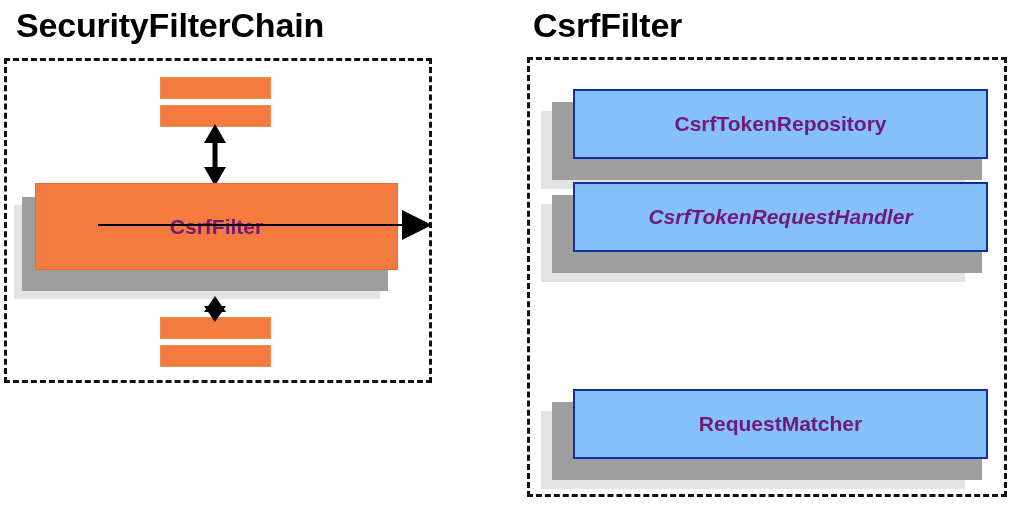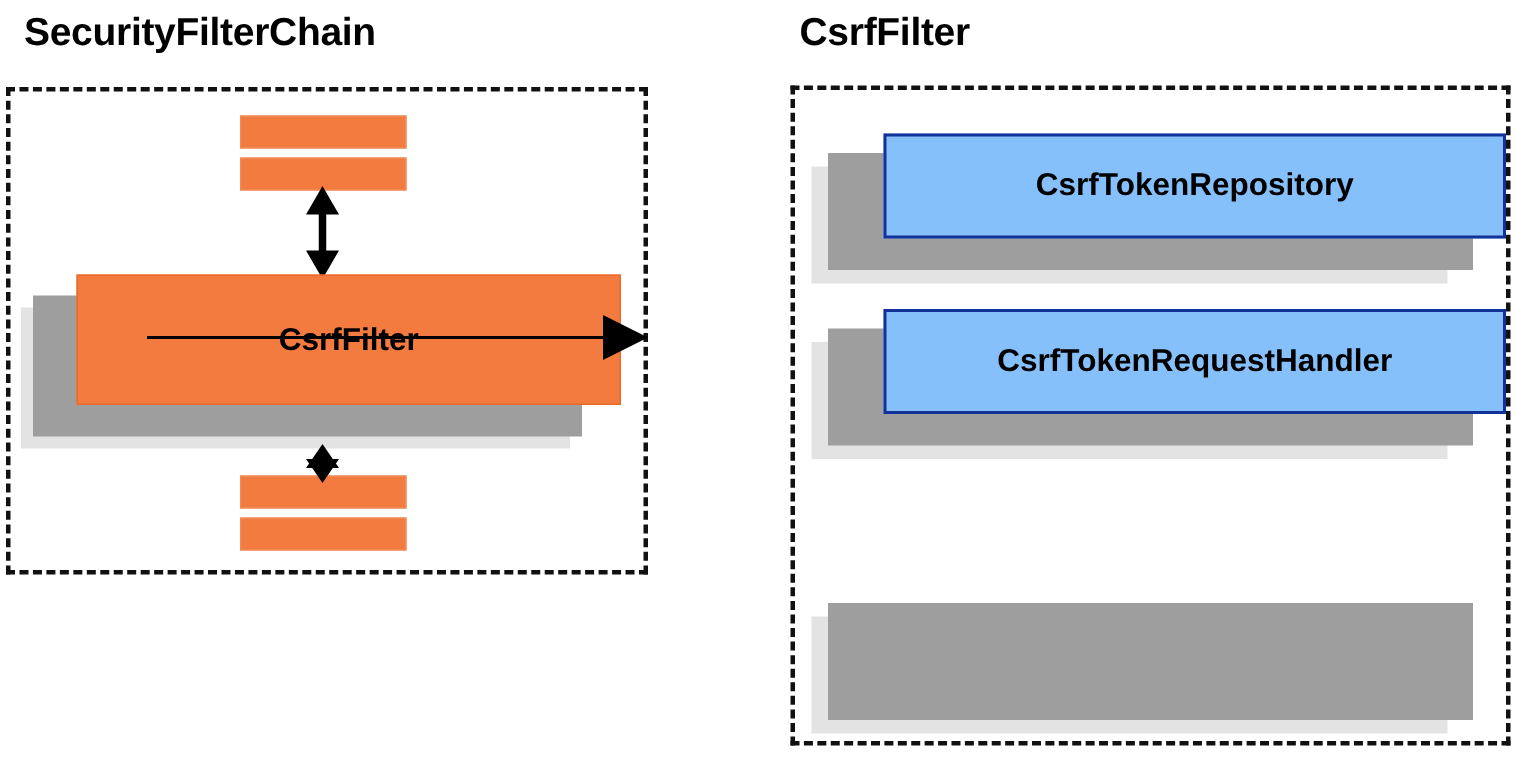--- a/index.html
+++ b/index.html
@@ -16,21 +16,21 @@
   #stage {
     position: relative;
     width: 1010px;
     height: 505px;
     background: #ffffff;
   }
 
   
   .panel-title {
     position: absolute;
-    font-size: 26px;
+    font-size: 34px;
     font-weight: bold;
     color: #000000;
     white-space: nowrap;
     letter-spacing: -0.2px;
   }
   #title-left  { left: 16px;  top: 6px; }
   #title-right { left: 533px; top: 6px; }
 
   
   .dashed-panel {
@@ -54,23 +54,22 @@
     position: absolute;
     background: #9e9e9e;
   }
   .shadow-box .face {
     position: absolute;
     box-sizing: border-box;
     display: flex;
     align-items: center;
     justify-content: center;
     font-weight: bold;
-    color: #000000;
+    color: #701a75;
     white-space: nowrap;
-    margin-left: 16px;
   }
 
   
   #node-csrffilter { left: 14px; top: 183px; width: 384px; height: 116px; }
   #node-csrffilter .sh-far  { left: 0px;  top: 22px; width: 366px; height: 94px; }
   #node-csrffilter .sh-near { left: 8px;  top: 14px; width: 366px; height: 94px; }
   #node-csrffilter .face {
     left: 21px; top: 0px; width: 363px; height: 87px;
     background: #f47b3f;
     border: 1px solid #e86a2c;
@@ -93,21 +92,21 @@
   .blue-node { width: 447px; height: 100px; }
   .blue-node .sh-far  { left: 0px;  top: 22px; width: 424px; height: 78px; }
   .blue-node .sh-near { left: 11px; top: 13px; width: 430px; height: 78px; }
   .blue-node .face {
     left: 32px; top: 0px; width: 415px; height: 70px;
     background: #86c0fa;
     border: 2px solid #12329a;
     font-size: 21px;
   }
   #node-repository  { left: 541px; top: 89px;  }
-  #node-reqhandler  { left: 541px; top: 206px; }
+  #node-reqhandler  { left: 541px; top: 182px; font-style: italic; }
   #node-accessdenied{ left: 541px; top: 289px; }
   #node-reqmatcher  { left: 541px; top: 389px; }
 
   
   .arrow-svg {
     position: absolute;
     overflow: visible;
   }
   #arrow-vert-top    { left: 195px; top: 124px; width: 40px; height: 62px; }
   #arrow-vert-bottom { left: 195px; top: 296px; width: 40px; height: 26px; }
@@ -164,15 +163,16 @@
   <div id="node-reqhandler" class="shadow-box blue-node">
     <div class="sh-far"></div>
     <div class="sh-near"></div>
     <div class="face">CsrfTokenRequestHandler</div>
   </div>
 
 
   <div id="node-reqmatcher" class="shadow-box blue-node">
     <div class="sh-far"></div>
     <div class="sh-near"></div>
+    <div class="face">RequestMatcher</div>
   </div>
 
 </div>
 
 </body></html>

